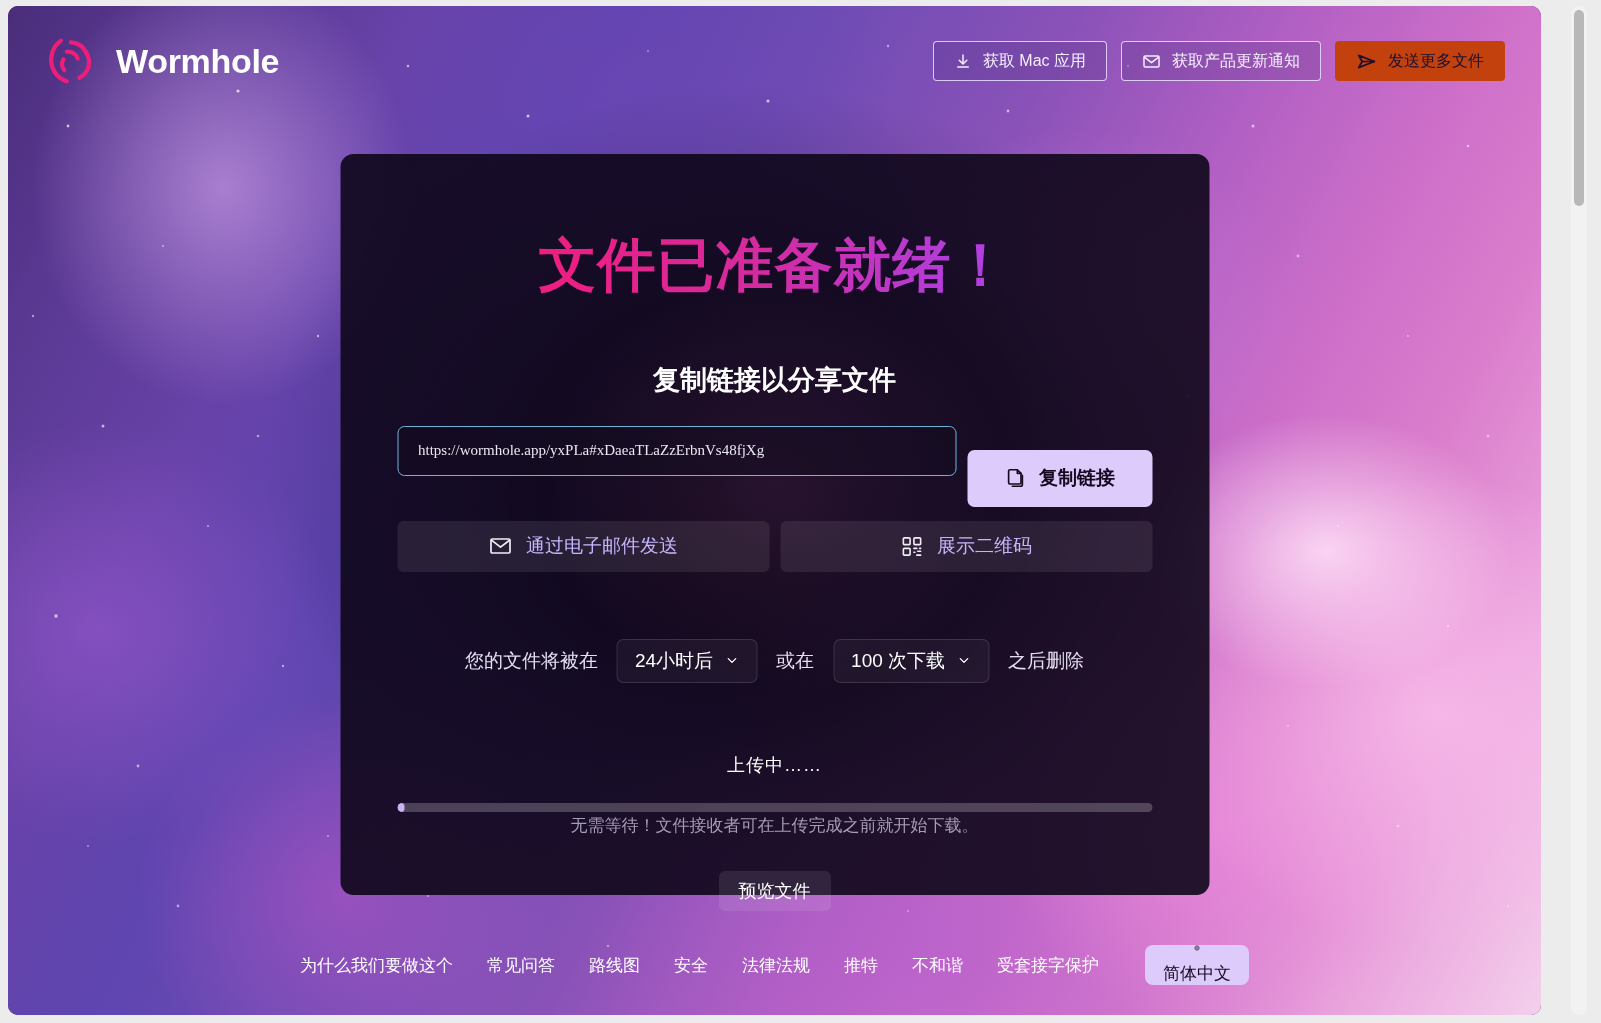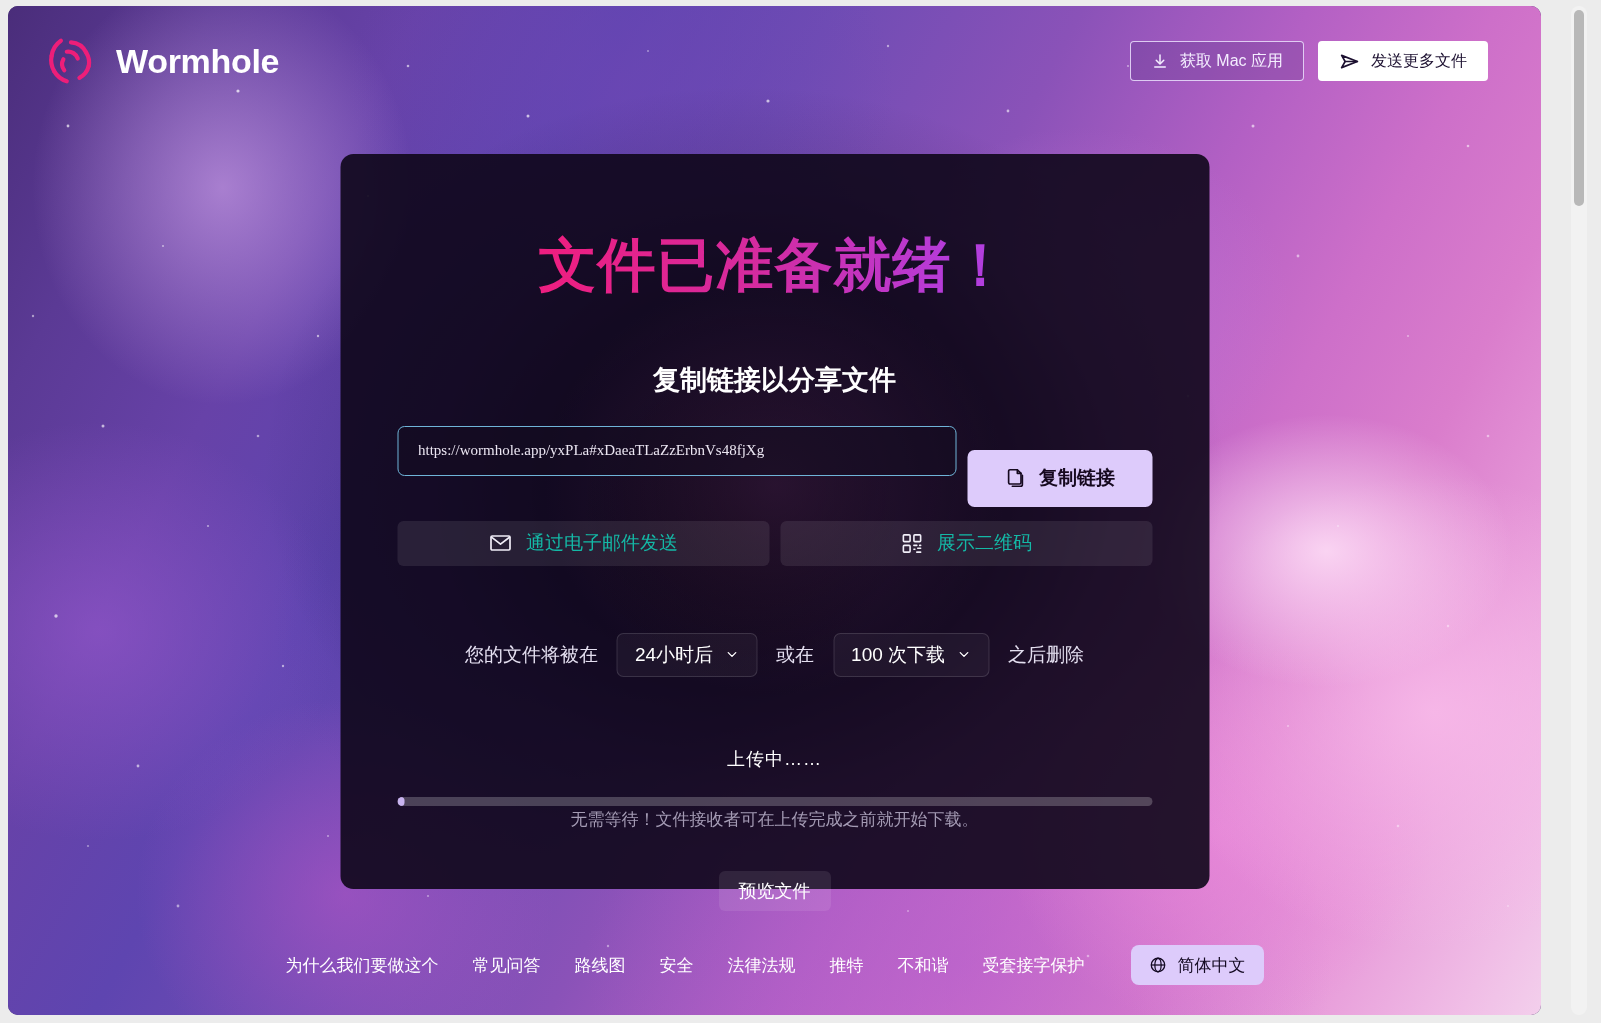--- a/index.html
+++ b/index.html
@@ -93,21 +93,21 @@
     position: absolute;
     inset: 0;
     background:
       radial-gradient(ellipse 470px 420px at 50% 48%, rgba(12,6,24,0.82), rgba(12,6,24,0) 72%),
       radial-gradient(ellipse 650px 520px at 48% 46%, rgba(26,12,46,0.55), rgba(26,12,46,0) 74%);
   }
 
   
   .header {
     position: absolute;
-    top: 0; left: 0; right: 17px;
+    top: 0; left: 0; right: 0;
     height: 110px;
     display: flex;
     align-items: center;
     justify-content: space-between;
     padding: 0 36px 0 36px;
     z-index: 12;
   }
 
   .brand {
     display: flex;
@@ -143,21 +143,21 @@
     white-space: nowrap;
     user-select: none;
   }
   .btn-outline {
     border: 1px solid rgba(236,226,255,0.85);
     background: rgba(70,40,120,0.22);
     color: #f4eeff;
   }
   .btn-solid {
     border: 1px solid transparent;
-    background: #ffffff;
+    background: #c2410c;
     color: #1c1030;
   }
   .btn svg { display:block; }
 
   
   .card {
     position: absolute;
     left: 50%;
     transform: translateX(-50%);
     top: 148px;
@@ -241,25 +241,25 @@
   }
 
   
   .share-row {
     display: flex;
     gap: 11px;
     margin-top: 14px;
   }
   .share-btn {
     flex: 1;
-    height: 45px;
+    height: 51px;
     border-radius: 6px;
     border: none;
     background: rgba(255,255,255,0.085);
-    color: #14b8a6;
+    color: #c4b5fd;
     font-size: 19px;
     display: inline-flex;
     align-items: center;
     justify-content: center;
     gap: 14px;
     cursor: pointer;
     font-family: "Liberation Sans", sans-serif;
   }
 
   
@@ -360,20 +360,21 @@
     gap: 11px;
     height: 40px;
     padding: 0 18px;
     border-radius: 8px;
     background: #ddcbfb;
     color: #140a22;
     font-size: 17px;
     cursor: pointer;
     margin-left: 12px;
     white-space: nowrap;
+    flex-direction: column;
   }
 </style>
 </head>
 <body>
 
 <div class="browser-frame">
   <div class="viewport">
 
     <div class="galaxy"></div>
     <svg class="stars" viewBox="0 0 1533 1009" preserveAspectRatio="none">
@@ -440,20 +441,27 @@
       <div class="header-actions">
         <div class="btn btn-outline">
           <svg width="18" height="18" viewBox="0 0 24 24" fill="none" stroke="#f4eeff" stroke-width="2" stroke-linecap="round" stroke-linejoin="round">
             <path d="M12 4v11"></path>
               <path d="M7 11l5 5 5-5"></path>
               <path d="M5 20h14"></path>
           </svg>
           <span>获取 Mac 应用</span>
         </div>
 
+        <div class="btn btn-outline">
+          <svg width="19" height="19" viewBox="0 0 24 24" fill="none" stroke="#f4eeff" stroke-width="1.9" stroke-linecap="round" stroke-linejoin="round">
+            <rect x="2.5" y="5" width="19" height="14" rx="1.5"></rect>
+              <path d="M3 6.5l9 7 9-7"></path>
+          </svg>
+          <span>获取产品更新通知</span>
+        </div>
 
         <div class="btn btn-solid">
           <svg width="21" height="21" viewBox="0 0 24 24" fill="none" stroke="#1c1030" stroke-width="1.9" stroke-linecap="round" stroke-linejoin="round">
             <path d="M3 5l18 7-18 7 4-7z"></path>
               <path d="M7 12h14"></path>
           </svg>
           <span>发送更多文件</span>
         </div>
       </div>
     </div>

